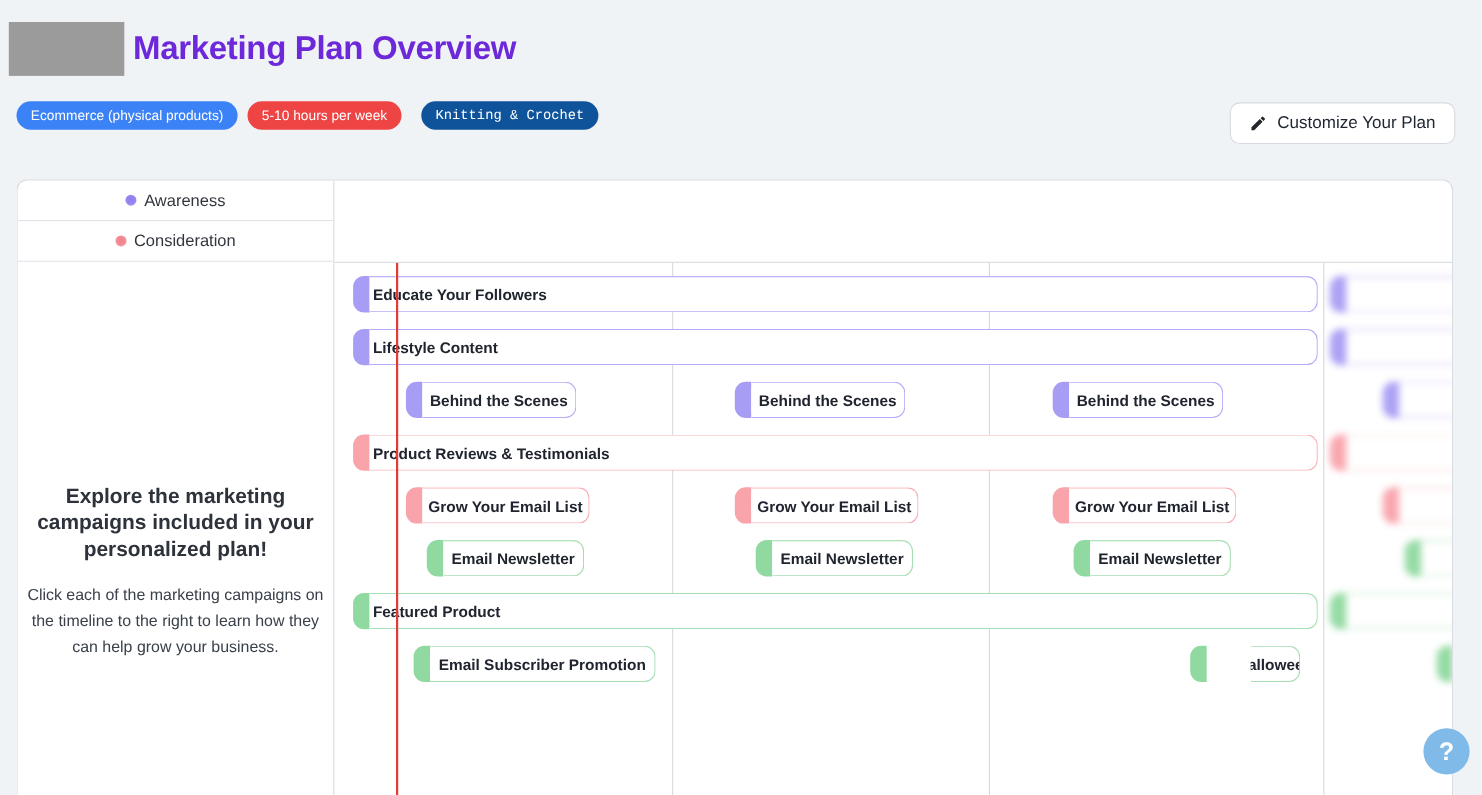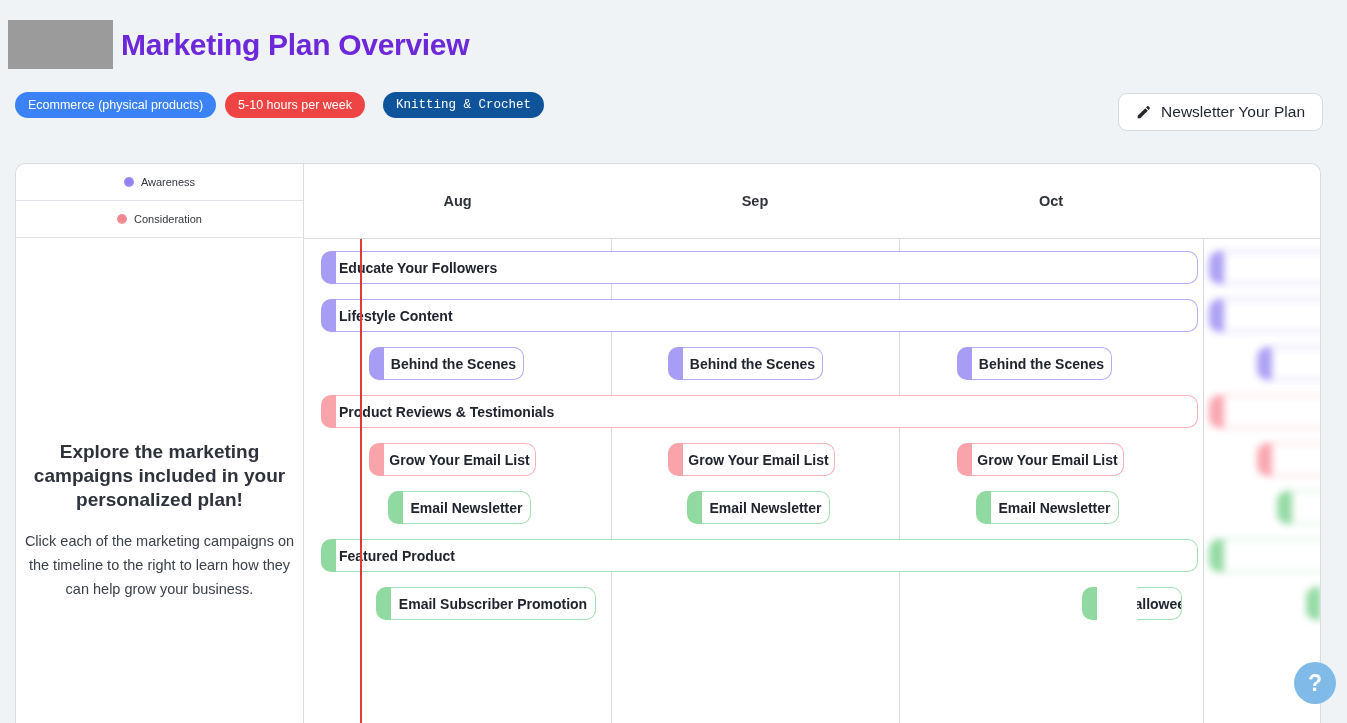--- a/index.html
+++ b/index.html
@@ -31,21 +31,21 @@
   
   .card {
     position:absolute; left:15px; top:163px; width:1306px; height:640px;
     background:#ffffff; border:1px solid #d9dce1; border-bottom:none;
     border-radius:10px 10px 0 0; overflow:hidden;
   }
   .left-col { position:absolute; left:0; top:0; bottom:0; width:288px; border-right:1px solid #d9dce1; }
   .legend { height:74px; display:flex; flex-direction:column; }
   .legend-row {
     flex:1; display:flex; align-items:center; justify-content:center; gap:7px;
-    border-bottom:1px solid #e0e3e7; font-size:11px; color:#32363d;
+    border-bottom:1px solid #e0e3e7; font-size:15px; color:#32363d;
   }
   .legend-dot { width:10px; height:10px; border-radius:50%; }
   .intro { margin-top:202px; text-align:center; }
   .intro h2 { width:262px; margin:0 auto; font-size:19px; line-height:24px; font-weight:700; color:#2d323b; }
   .intro p { width:276px; margin:17px auto 0; font-size:14.5px; line-height:24px; color:#3a414b; }
   
   .tl-header { position:absolute; left:288px; right:0; top:0; height:74px; }
   .month { position:absolute; top:0; height:74px; display:flex; align-items:center; justify-content:center;
            font-size:14.5px; font-weight:700; color:#2f333a; }
   .tl-body { position:absolute; left:288px; right:0; top:74px; bottom:0; border-top:1px solid #d9dce1; }
@@ -76,21 +76,21 @@
 <div class="tags">
     <div class="pill" style="background: #3b82f6;">Ecommerce (physical products)</div>
     <div class="pill" style="background: #ef4444;">5-10 hours per week</div>
     <div class="pill" style="background: rgb(15, 84, 155);">Knitting &amp; Crochet</div>
   </div>
 
 <button class="customize-btn">
   <svg width="15" height="15" viewBox="0 0 16 16">
     <path fill="#23272e" d="M1.8 11.5 L1.8 14.2 L4.5 14.2 L12.6 6.1 L9.9 3.4 Z M14.6 4.1 a0.95 0.95 0 0 0 0 -1.35 L13.25 1.4 a0.95 0.95 0 0 0 -1.35 0 L10.7 2.6 L13.4 5.3 Z"></path>
   </svg>
-  <span>Newsletter Your Plan</span>
+  <span>Customize Your Plan</span>
 </button>
 
 <div class="card">
 
   <div class="left-col">
     <div class="legend">
         <div class="legend-row">
           <div class="legend-dot" style="background: radial-gradient(circle at 50% 45%, rgb(145, 130, 239) 35%, rgb(168, 157, 244));"></div>
           <div class="">Awareness</div>
         </div>
@@ -98,25 +98,20 @@
           <div class="legend-dot" style="background: radial-gradient(circle at 50% 45%, rgb(241, 134, 143) 35%, rgb(249, 163, 171));"></div>
           <div class="">Consideration</div>
         </div>
       </div>
     <div class="intro">
       <h2>Explore the marketing campaigns included in your personalized plan!</h2>
       <p>Click each of the marketing campaigns on the timeline to the right to learn how they can help grow your business.</p>
     </div>
   </div>
 
-  <div class="tl-header">
-      <div class="month" style="left: 0px; width: 307px;">Aug</div>
-      <div class="month" style="left: 307px; width: 288px;">Sep</div>
-      <div class="month" style="left: 595px; width: 304px;">Oct</div>
-    </div>
 
   <div class="tl-body">
     <div id="grid-lines">
         <div class="grid-line" style="left: 307px;"></div>
         <div class="grid-line" style="left: 595px;"></div>
         <div class="grid-line" style="left: 899px;"></div>
       </div>
     <div id="bars-layer">
         <div class="bar long" style="left: 17px; width: 877px; top: 12px;">
           <div class="cap" style="background: rgb(168, 157, 244);"></div>

